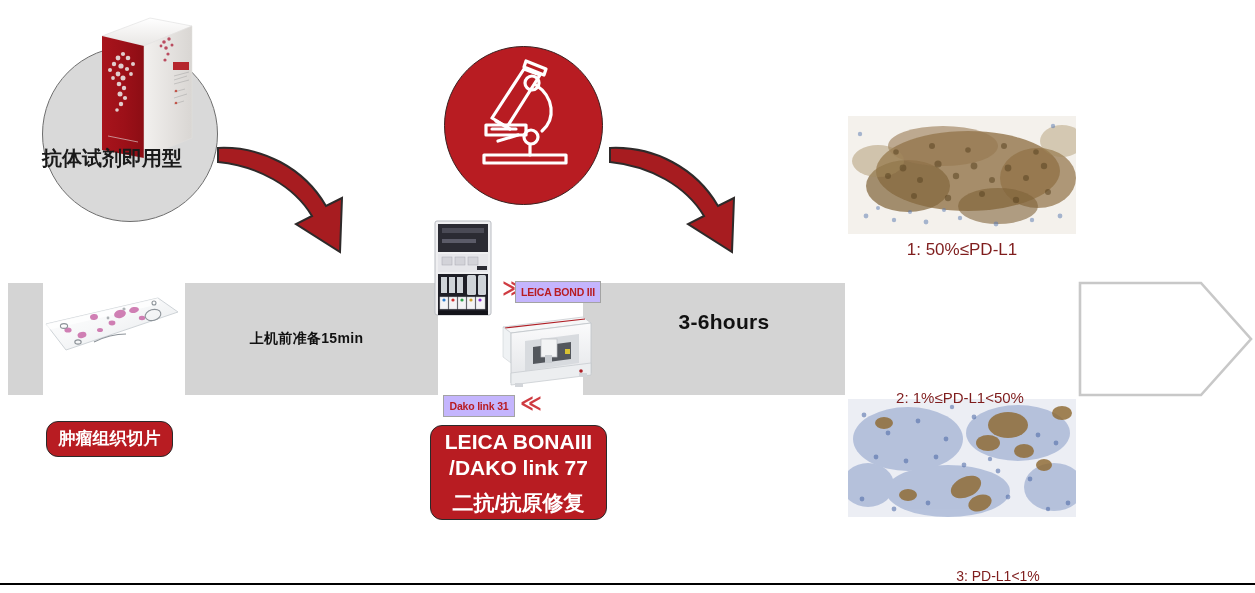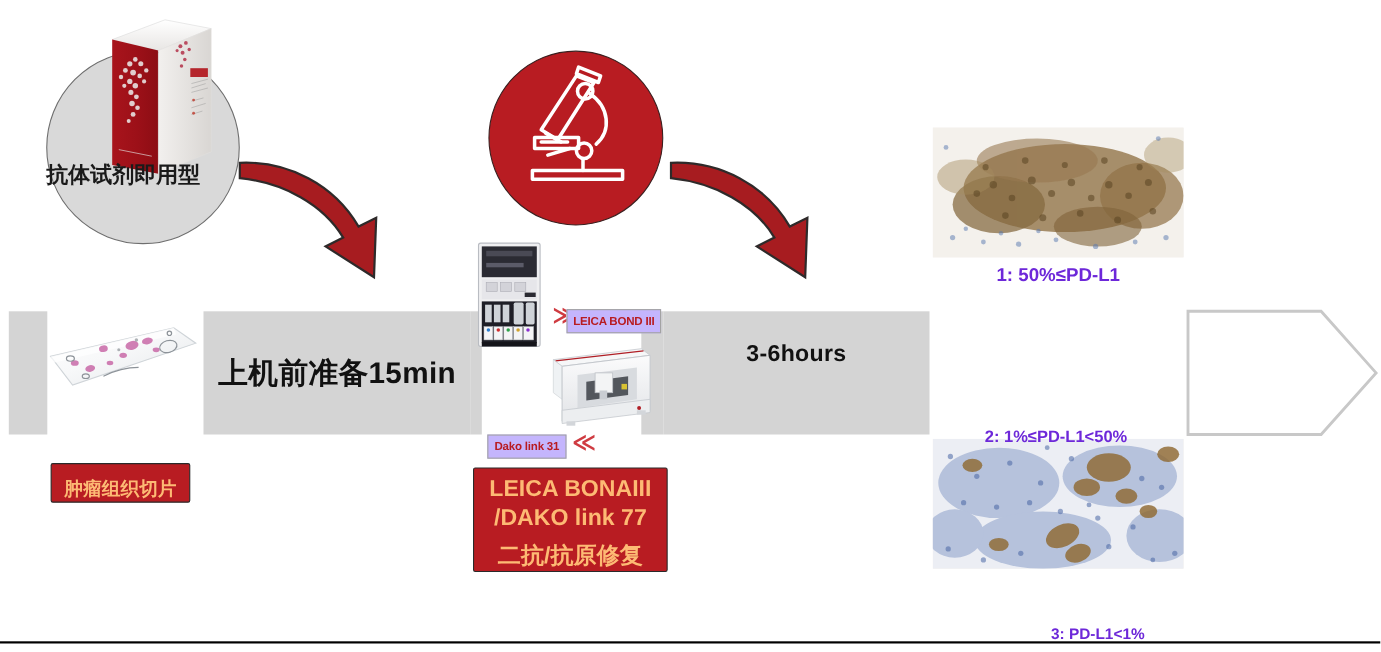--- a/index.html
+++ b/index.html
@@ -29,23 +29,23 @@
   .circle-red{
     border-radius:50%;
     background:#b81c22;
     border:1.5px solid #3a2020;
   }
 
   
   .badge-red{
     background:#b81c22;
     border:1.5px solid #2a2a2a;
-    border-radius:2px;
-    color:#fdba74;font-weight:bold;
-    display:flex;flex-direction:column;align-items:center;justify-content:flex-end;
+    border-radius:12px;
+    color:#ffffff;font-weight:bold;
+    display:flex;flex-direction:column;align-items:center;justify-content:center;
     text-align:center;line-height:1.22;
   }
 
   
   .tag{
     border:1px solid #a3a3a3;
     background:#c4b5fd;
     color:#b81c22;
     font-weight:bold;
     display:flex;align-items:center;justify-content:center;
@@ -53,22 +53,22 @@
     white-space:nowrap;
   }
 
   
   .chev{color:#cf3b41;font-weight:bold;line-height:1;}
 
   
   .tile{background:#f2f0ee;overflow:hidden;position:relative;}
   .tile .noise{position:absolute;inset:0;}
   .tile-cap{
-    position:absolute;text-align:center;color:#6d28d9;
-    font-weight:bold;
+    position:absolute;text-align:center;color:#7f1d1d;
+    font-weight:normal;
   }
 
   
   .chevron-outline{position:absolute;}
 
   
   .rule{background:#000;}
 
   svg{display:block;overflow:visible;}
 </style>
@@ -76,21 +76,21 @@
 <body>
 
 <div class="abs band" style="left:8px;top:283px;width:35px;height:112px;"></div>
 
 <div class="abs band" style="left:185px;top:283px;width:243px;height:112px;"></div>
 
 <div class="abs band" style="left:583px;top:283px;width:20px;height:112px;"></div>
 
 <div class="abs band" style="left:603px;top:283px;width:242px;height:112px;"></div>
 
-<div class="abs band-text" style="left:185px;top:283px;width:243px;height:112px;font-size:27px;">上机前准备15min</div>
+<div class="abs band-text" style="left:185px;top:283px;width:243px;height:112px;font-size:14px;">上机前准备15min</div>
 
 <div class="abs band-text" style="left:603px;top:266px;width:242px;height:112px;font-size:21px;">3-6hours</div>
 
 <div class="abs band" style="left:428px;top:283px;width:10px;height:112px;"></div>
 
 <div class="abs chevron-outline" style="left:1078px;top:281px;width:175px;height:116px;">
   <svg width="175" height="116" viewBox="0 0 175 116">
     <path d="M2,2 L123,2 L173,58 L123,114 L2,114 Z" fill="#ffffff" stroke="#c8c8c8" stroke-width="2.6"></path>
   </svg>
   <span class="abs" style="left:0;top:48px;width:140px;text-align:center;font-size:14px;color:#444;"></span>

